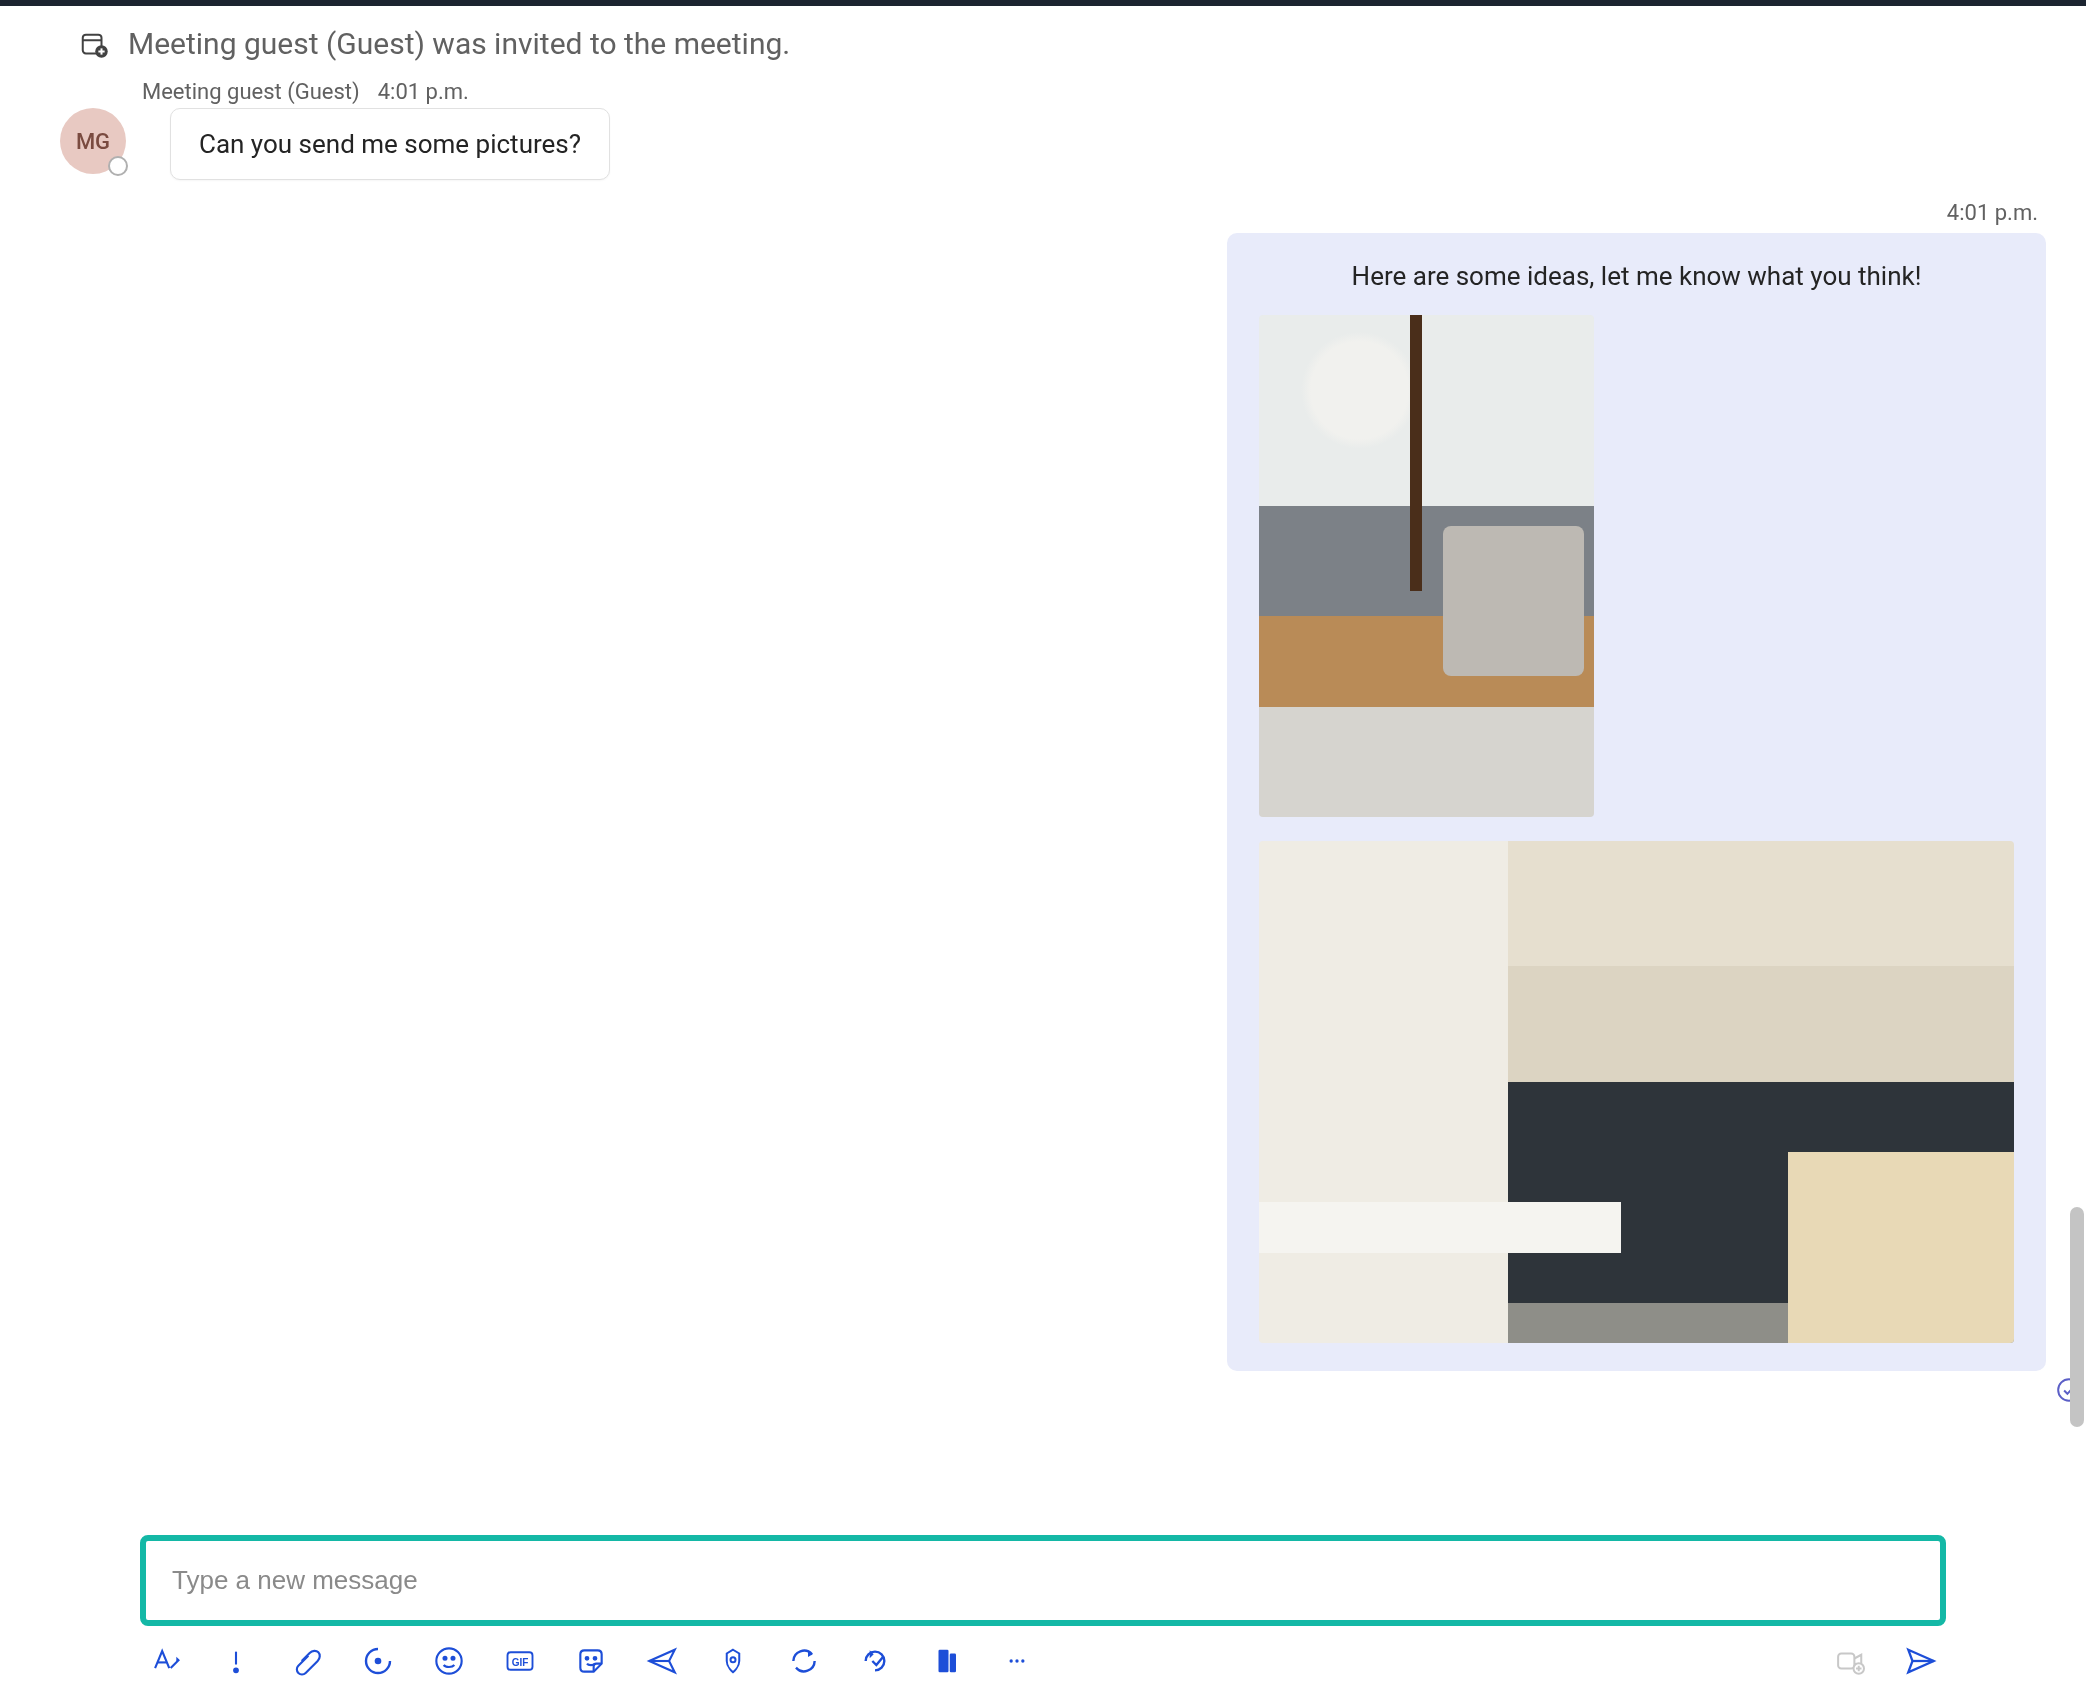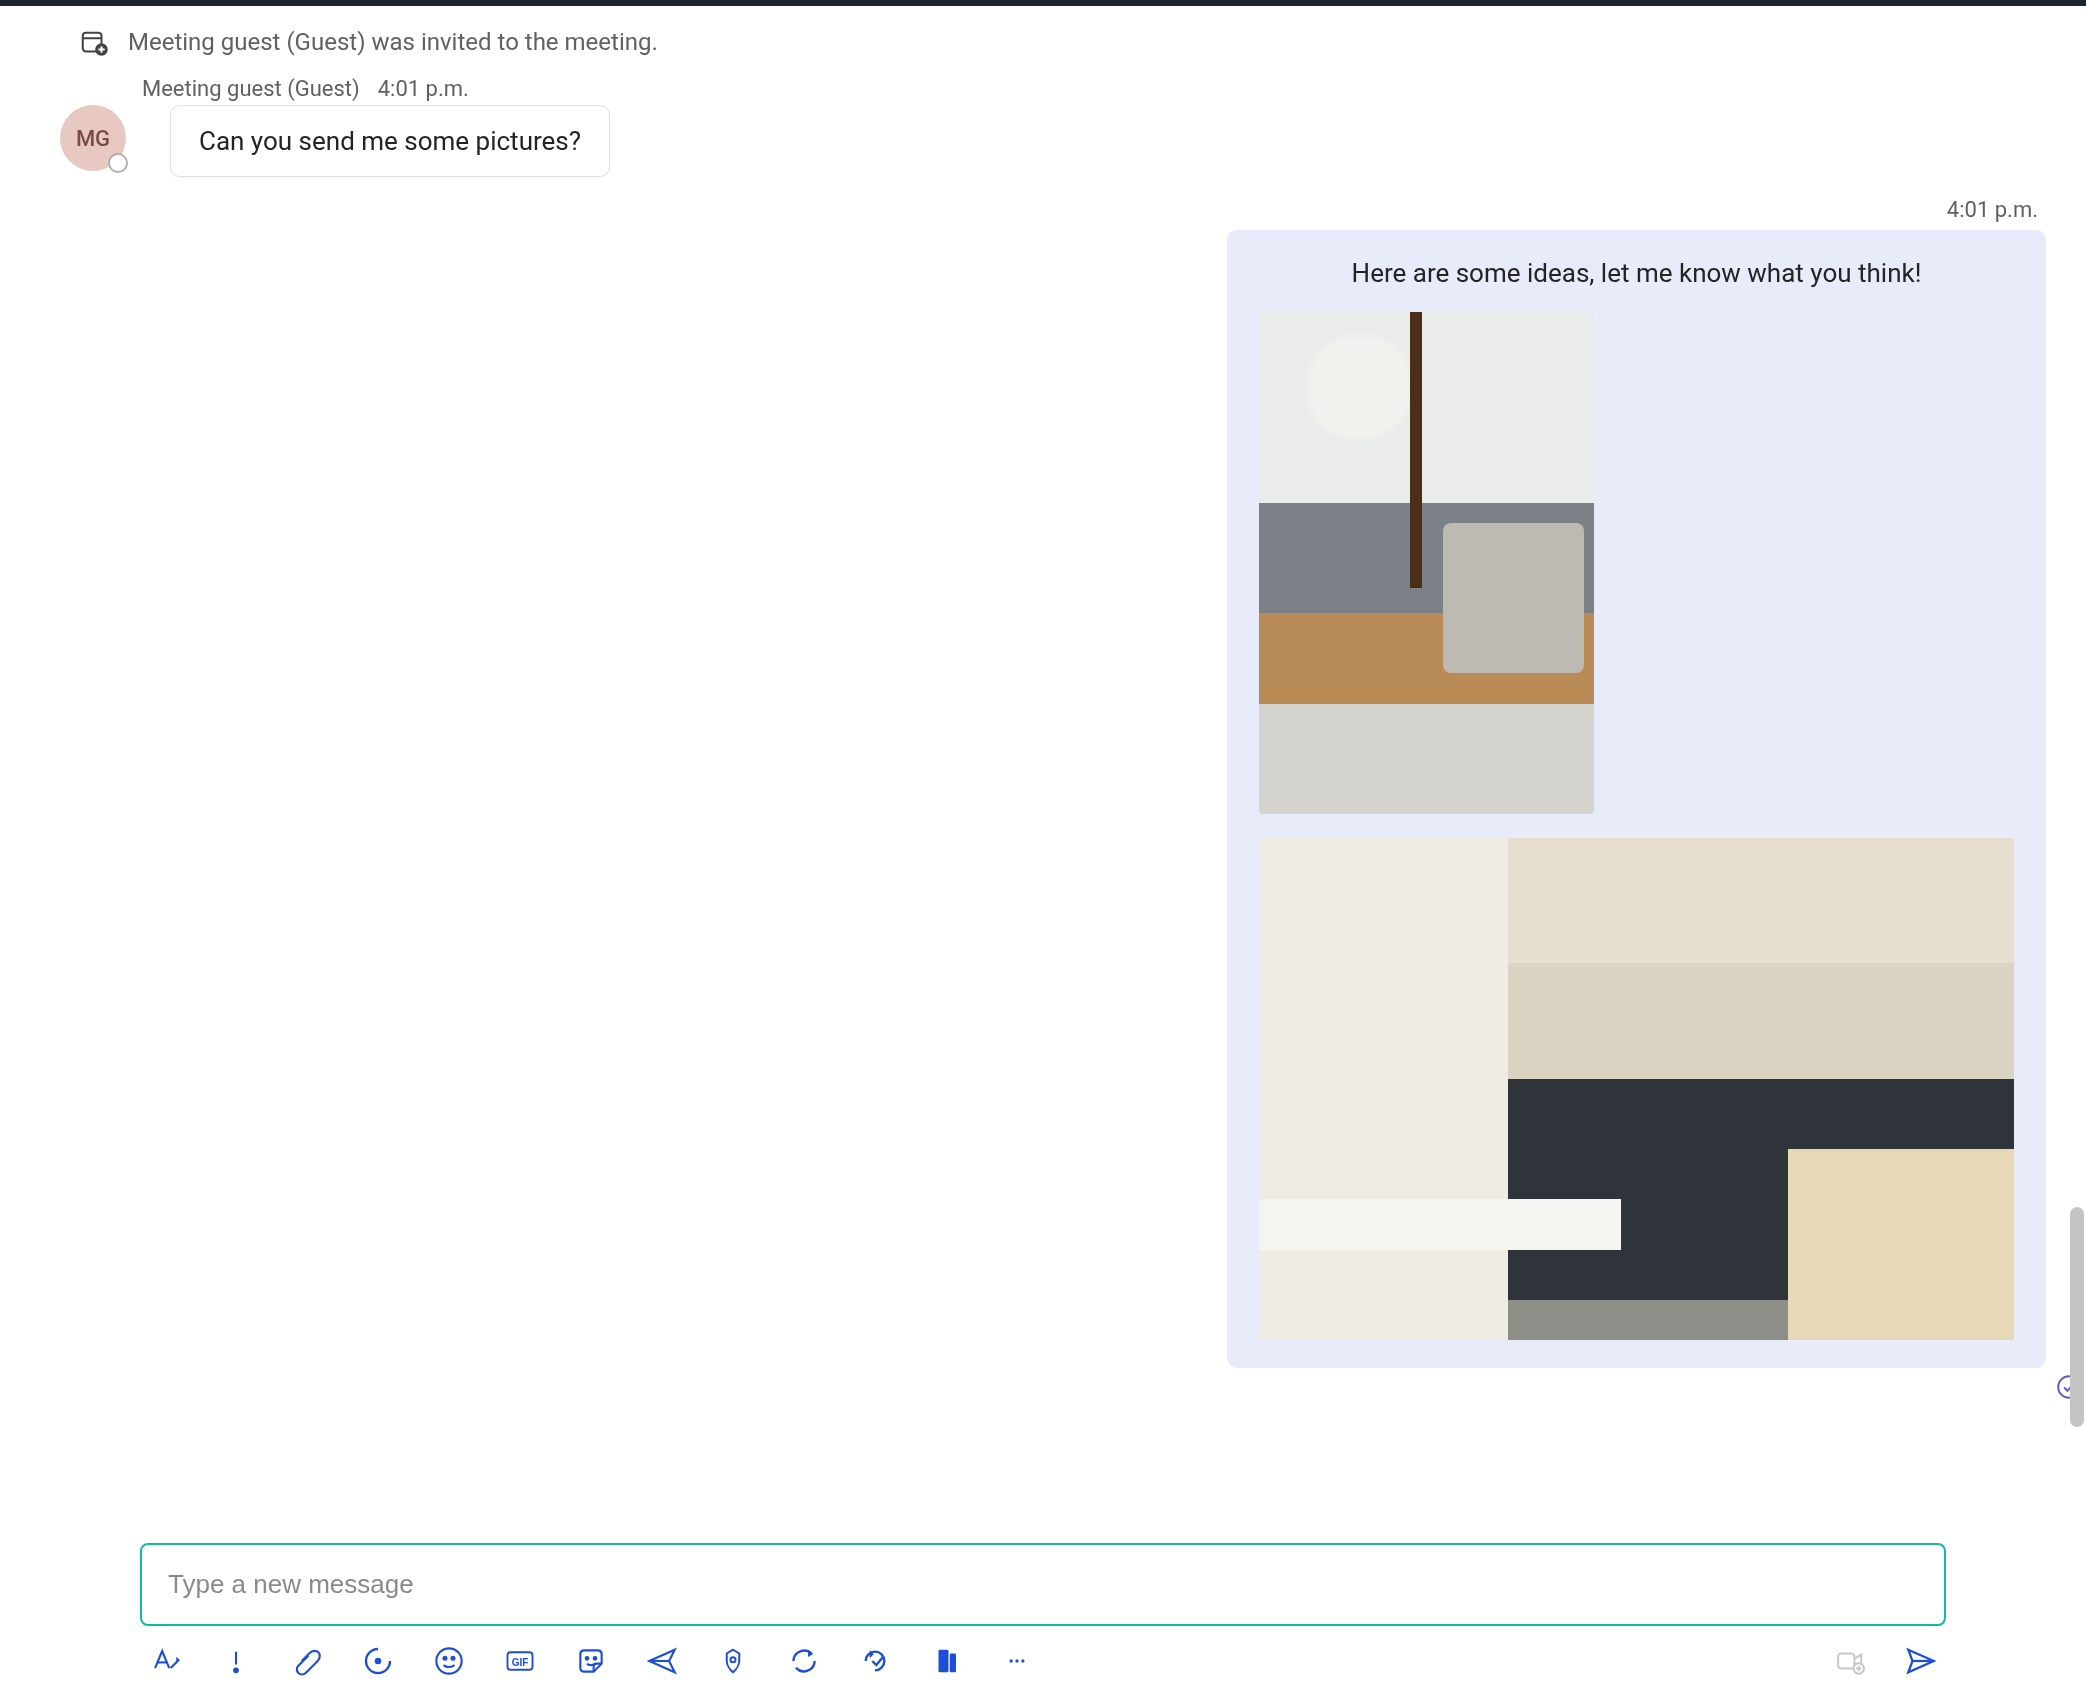--- a/index.html
+++ b/index.html
@@ -33,21 +33,21 @@
   }
   .system-icon {
     width: 32px;
     height: 32px;
     display: flex;
     align-items: center;
     justify-content: center;
     color: #424242;
   }
   .system-text {
-    font-size: 24px;
+    font-size: 30px;
     color: #616161;
     text-align: center;
   }
   .msg-header {
     display: flex;
     gap: 18px;
     margin-left: 82px;
     margin-bottom: 4px;
   }
   .msg-header .name {
@@ -169,21 +169,21 @@
     margin-top: 6px;
     margin-right: -36px;
   }
   .compose-wrap {
     padding: 0 140px 22px 140px;
     background: #ffffff;
     flex-shrink: 0;
   }
   .compose-input {
     width: 100%;
-    border: 2px solid #14b8a6;
+    border: 6px solid #14b8a6;
     border-radius: 8px;
     padding: 24px 26px;
     font-size: 26px;
     color: #242424;
     outline: none;
     margin-top: 20px;
   }
   .compose-input::placeholder { color: #8a8a8a; }
   .toolbar {
     display: flex;

